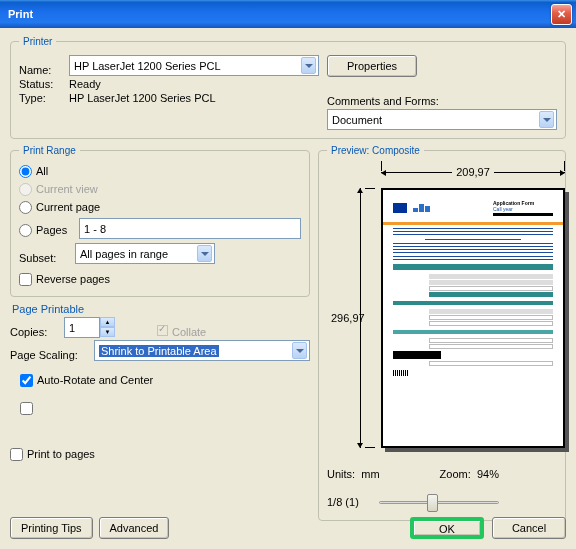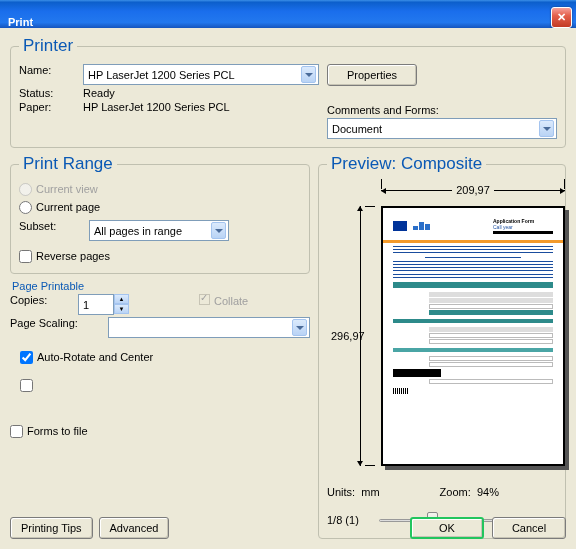--- a/index.html
+++ b/index.html
@@ -1,29 +1,29 @@
 <!DOCTYPE html>
 <html><head>
 <meta charset="utf-8">
 <style>
 * { box-sizing: border-box; font-family: Tahoma, sans-serif; font-size: 11px; }
 body { margin: 0; background: #ece9d8; width: 576px; height: 549px; overflow: hidden; }
-.titlebar { height: 28px; background: linear-gradient(to bottom, #3b8fe8 0%, #0c5fcb 8%, #1a6eec 40%, #2278ee 80%, #1555bd 100%); display: flex; align-items: flex-end; padding: 0 4px 0 8px; color: white; font-weight: bold; font-size: 13px; }
+.titlebar { height: 28px; background: linear-gradient(to bottom, #3b8fe8 0%, #0c5fcb 8%, #1a6eec 40%, #2278ee 80%, #1555bd 100%); display: flex; align-items: center; padding: 0 4px 0 8px; color: white; font-weight: bold; font-size: 13px; }
 .titlebar .spacer { flex: 1; }
 .close-btn { width: 21px; height: 21px; background: linear-gradient(to bottom, #f5a09a, #e4604b 40%, #c23a24); border: 1px solid #fff; border-radius: 3px; display: flex; align-items: center; justify-content: center; color: white; font-weight: bold; font-size: 12px; cursor: pointer; box-shadow: 0 0 2px rgba(0,0,0,0.5); }
 .body { padding: 8px 10px 10px 10px; background: #ece9d8; position: relative; height: 521px; }
 fieldset { border: 1px solid #c0c0b0; border-radius: 4px; margin: 0 0 6px 0; padding: 6px 8px 8px 8px; position: relative; }
-legend { color: #0a59b5; padding: 0 4px; font-size: 17px; }
-.row { display: flex; align-items: flex-start; gap: 20px; margin: 2px 0; }
+legend { color: #0a59b5; padding: 0 4px; font-size: 10px; }
+.row { display: flex; align-items: flex-end; gap: 6px; margin: 2px 0; }
 .select { background: white; border: 1px solid #7f9db9; height: 21px; display: flex; align-items: center; padding: 0 2px 0 4px; position: relative; }
 .select .arrow { width: 15px; height: 17px; background: linear-gradient(to bottom, #dbeafc, #b9d3f5); border: 1px solid #a4c4ef; border-radius: 2px; margin-left: auto; display: flex; align-items: center; justify-content: center; }
 .select .arrow::after { content: ""; border-left: 4px solid transparent; border-right: 4px solid transparent; border-top: 4px solid #4a6b99; }
 .select.selected .val { background: #316ac5; color: white; padding: 0 2px; }
 button.btn { background: #ece9d8; border: 1px solid #7b7b7b; border-radius: 3px; padding: 2px 10px; height: 22px; box-shadow: inset 1px 1px 0 #fff, inset -1px -1px 0 #c7c4b5; cursor: pointer; }
-button.btn.default { border: 2px solid #22c55e; }
+button.btn.default { border: 4px solid #22c55e; }
 input[type=radio], input[type=checkbox] { margin: 0 4px 0 0; }
 .radio-lbl, .chk-lbl { display: flex; align-items: center; height: 18px; }
 .disabled { color: #a0a0a0; }
 .textbox { background: white; border: 1px solid #7f9db9; height: 21px; padding: 0 4px; display: flex; align-items: center; }
 .spinner { display: flex; }
 .spinner .textbox { width: 36px; }
 .spinner .btns { display: flex; flex-direction: column; margin-left: 0; }
 .spinner .sbtn { width: 15px; height: 10px; background: linear-gradient(#dbeafc, #b9d3f5); border: 1px solid #a4c4ef; display: flex; align-items: center; justify-content: center; font-size: 6px; }
 .top-row { display: flex; gap: 8px; align-items: flex-start; }
 .left-col { width: 300px; }
@@ -93,21 +93,21 @@
           <div class="select" style="flex:1">
             <span class="val">HP LaserJet 1200 Series PCL</span>
             <span class="arrow"></span>
           </div>
         </div>
         <div class="row">
           <span style="width:44px">Status:</span>
           <span>Ready</span>
         </div>
         <div class="row">
-          <span style="width:44px">Paper:</span>
+          <span style="width:44px">Type:</span>
           <span>HP LaserJet 1200 Series PCL</span>
         </div>
       </div>
       <div class="right-col">
         <div class="row" style="justify-content:flex-start; margin-bottom:18px;">
           <button class="btn" style="width:90px">Properties</button>
         </div>
         <div>Comments and Forms:</div>
         <div class="select" style="width:100%; margin-top:2px;">
           <span class="val">Document</span>
@@ -115,28 +115,41 @@
         </div>
       </div>
     </div>
   </fieldset>
 
   <div style="display:flex; gap:8px;">
 
     <div style="width:300px;">
       <fieldset>
         <legend>Print Range</legend>
+        <label class="radio-lbl">
+            <input type="radio" checked="" style="">
+            <span>All</span>
+          </label>
         <label class="radio-lbl disabled">
             <input type="radio" disabled="" style="">
             <span>Current view</span>
           </label>
         <label class="radio-lbl">
             <input type="radio" style="">
             <span>Current page</span>
           </label>
+        <div class="row">
+          <label class="radio-lbl" style="width:54px">
+              <input type="radio" style="">
+              <span>Pages</span>
+            </label>
+          <div class="textbox" style="flex:1">
+              <span>1 - 8</span>
+            </div>
+        </div>
         <div class="row" style="margin-top:4px;">
           <span style="width:50px">Subset:</span>
           <div class="select" style="width:140px">
             <span class="val">All pages in range</span>
             <span class="arrow"></span>
           </div>
         </div>
         <label class="chk-lbl" style="margin-top:6px">
             <input type="checkbox" style="">
             <span>Reverse pages</span>
@@ -154,34 +167,35 @@
               <div class="sbtn">▲</div>
               <div class="sbtn">▼</div>
             </div>
         </div>
         <span style="width:30px"></span>
         <span class="disabled"><span class="collate-box"></span><span>Collate</span></span>
       </div>
       <div class="row" style="">
         <span style="width:78px">Page Scaling:</span>
         <div class="select selected" style="flex:1">
+          <span class="val">Shrink to Printable Area</span>
           <span class="arrow"></span>
         </div>
       </div>
       <label class="chk-lbl" style="margin:10px 0 0 10px">
           <input type="checkbox" checked="" style="">
           <span>Auto-Rotate and Center</span>
         </label>
       <label class="chk-lbl" style="margin:10px 0 0 10px">
           <input type="checkbox" style="">
         </label>
 
       <label class="chk-lbl" style="margin:28px 0 0 0">
           <input type="checkbox" style="">
-          <span>Forms to file</span>
+          <span>Print to pages</span>
         </label>
     </div>
 
     <fieldset style="flex:1;">
       <legend>Preview: Composite</legend>
       <div class="preview-box">
         <div class="dim-top">
           <span class="tick" style="left:0"></span>
           <span class="arrl"></span>
           <span>209,97</span>

